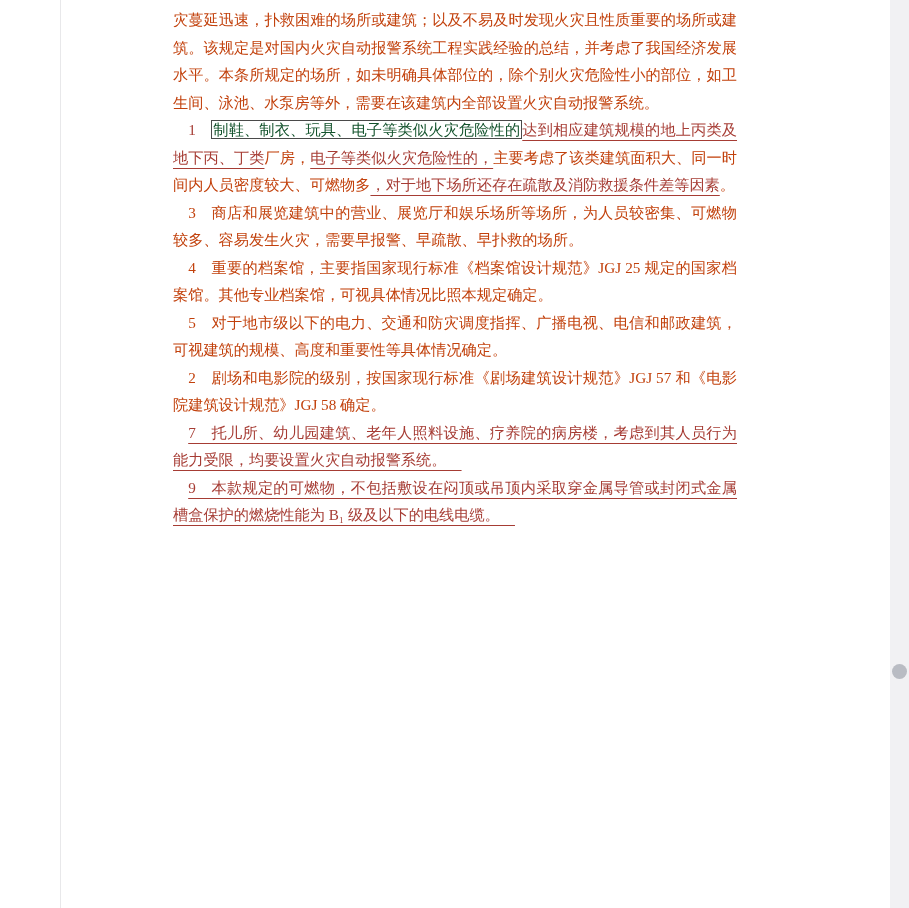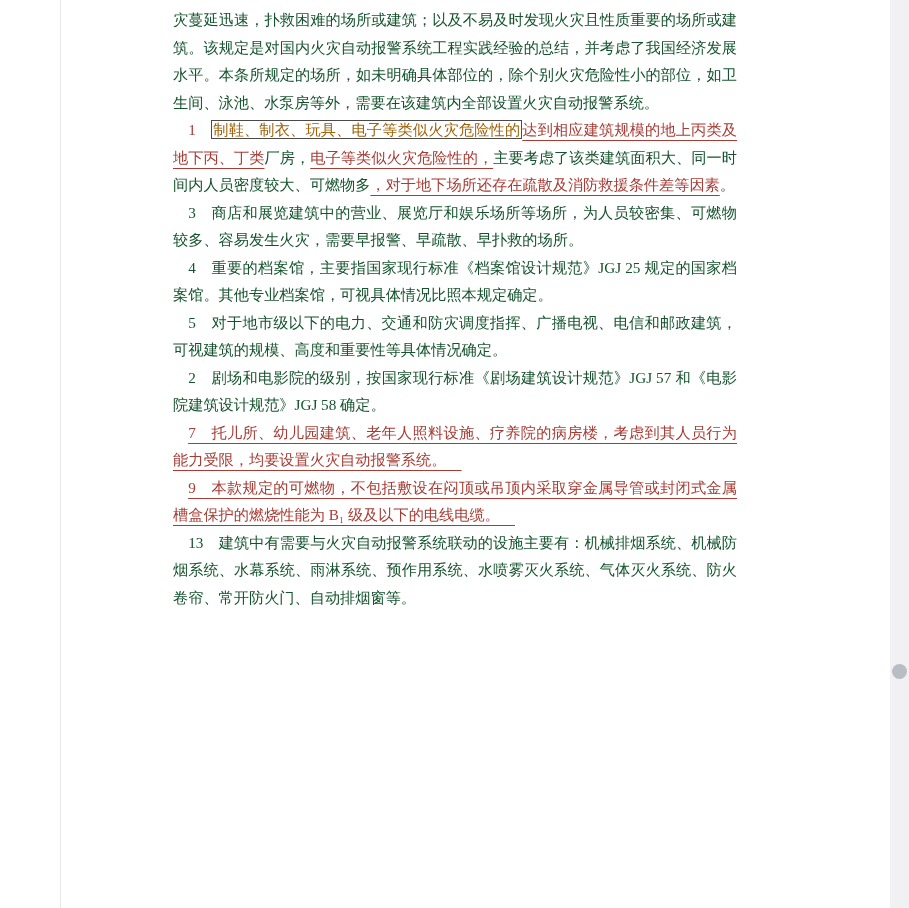--- a/index.html
+++ b/index.html
@@ -28,30 +28,30 @@
     line-height:27.5px;
     text-align:justify;
     text-justify:inter-ideograph;
   }
   .text-column p{
     margin:0;padding:0;
   }
   .text-column p.indent{
     text-indent:1em;
   }
-  .seg-black{color:#14532d;}
+  .seg-black{color:#c2410c;}
   .seg-red{color:#a63c34;}
   .seg-red-u{
     color:#a63c34;
     text-decoration:underline;
     text-decoration-thickness:1px;
     text-underline-offset:5px;
   }
   .seg-red-box{
-    color:#a16207;
+    color:#14532d;
     border:1px solid #4a4a4a;
     padding:0 1px;
   }
   .scrollbar-track{
     position:absolute;
     right:0;top:0;bottom:0;
     width:19px;
     background:#f1f1f3;
   }
   .scrollbar-thumb{
@@ -71,19 +71,18 @@
   <div class="text-column">
 
   <p><span class="seg-black">灾蔓延迅速，扑救困难的场所或建筑；以及不易及时发现火灾且性质重要的场所或建筑。该规定是对国内火灾自动报警系统工程实践经验的总结，并考虑了我国经济发展水平。本条所规定的场所，如未明确具体部位的，除个别火灾危险性小的部位，如卫生间、泳池、水泵房等外，需要在该建筑内全部设置火灾自动报警系统。</span></p>
       <p class="indent"><span class="seg-red">1　</span><span class="seg-red-box">制鞋、制衣、玩具、电子等类似火灾危险性的</span><span class="seg-red-u">达到相应建筑规模的地上丙类及地下丙、丁类</span><span class="seg-black">厂房，</span><span class="seg-red-u">电子等类似火灾危险性的，</span><span class="seg-black">主要考虑了该类建筑面积大、同一时间内人员密度较大、可燃物多</span><span class="seg-red-u">，对于地下场所还存在疏散及消防救援条件差等因素</span><span class="seg-black">。</span></p>
       <p class="indent"><span class="seg-black">3　商店和展览建筑中的营业、展览厅和娱乐场所等场所，为人员较密集、可燃物较多、容易发生火灾，需要早报警、早疏散、早扑救的场所。</span></p>
       <p class="indent"><span class="seg-black">4　重要的档案馆，主要指国家现行标准《档案馆设计规范》JGJ 25 规定的国家档案馆。其他专业档案馆，可视具体情况比照本规定确定。</span></p>
       <p class="indent"><span class="seg-black">5　对于地市级以下的电力、交通和防灾调度指挥、广播电视、电信和邮政建筑，可视建筑的规模、高度和重要性等具体情况确定。</span></p>
       <p class="indent"><span class="seg-black">2　剧场和电影院的级别，按国家现行标准《剧场建筑设计规范》JGJ 57 和《电影院建筑设计规范》JGJ 58 确定。</span></p>
       <p class="indent"><span class="seg-red-u">7　托儿所、幼儿园建筑、老年人照料设施、疗养院的病房楼，考虑到其人员行为能力受限，均要设置火灾自动报警系统。　</span></p>
       <p class="indent"><span class="seg-red-u">9　本款规定的可燃物，不包括敷设在闷顶或吊顶内采取穿金属导管或封闭式金属槽盒保护的燃烧性能为 B₁ 级及以下的电线电缆。　</span></p>
-      <p class="indent"><span class="seg-black">13　建筑中有需要与火灾自动报警系统联动的设施主要有：机械排烟系统、机械防烟系统、水幕系统、雨淋系统、预作用系统、水喷雾灭火系统、气体灭火系统、防火卷帘、常开防火门、自动排烟窗等。</span></p>
     </div>
 
   <div class="scrollbar-track">
     <div class="scrollbar-thumb"></div>
   </div>
 </div>
 
 </body></html>

